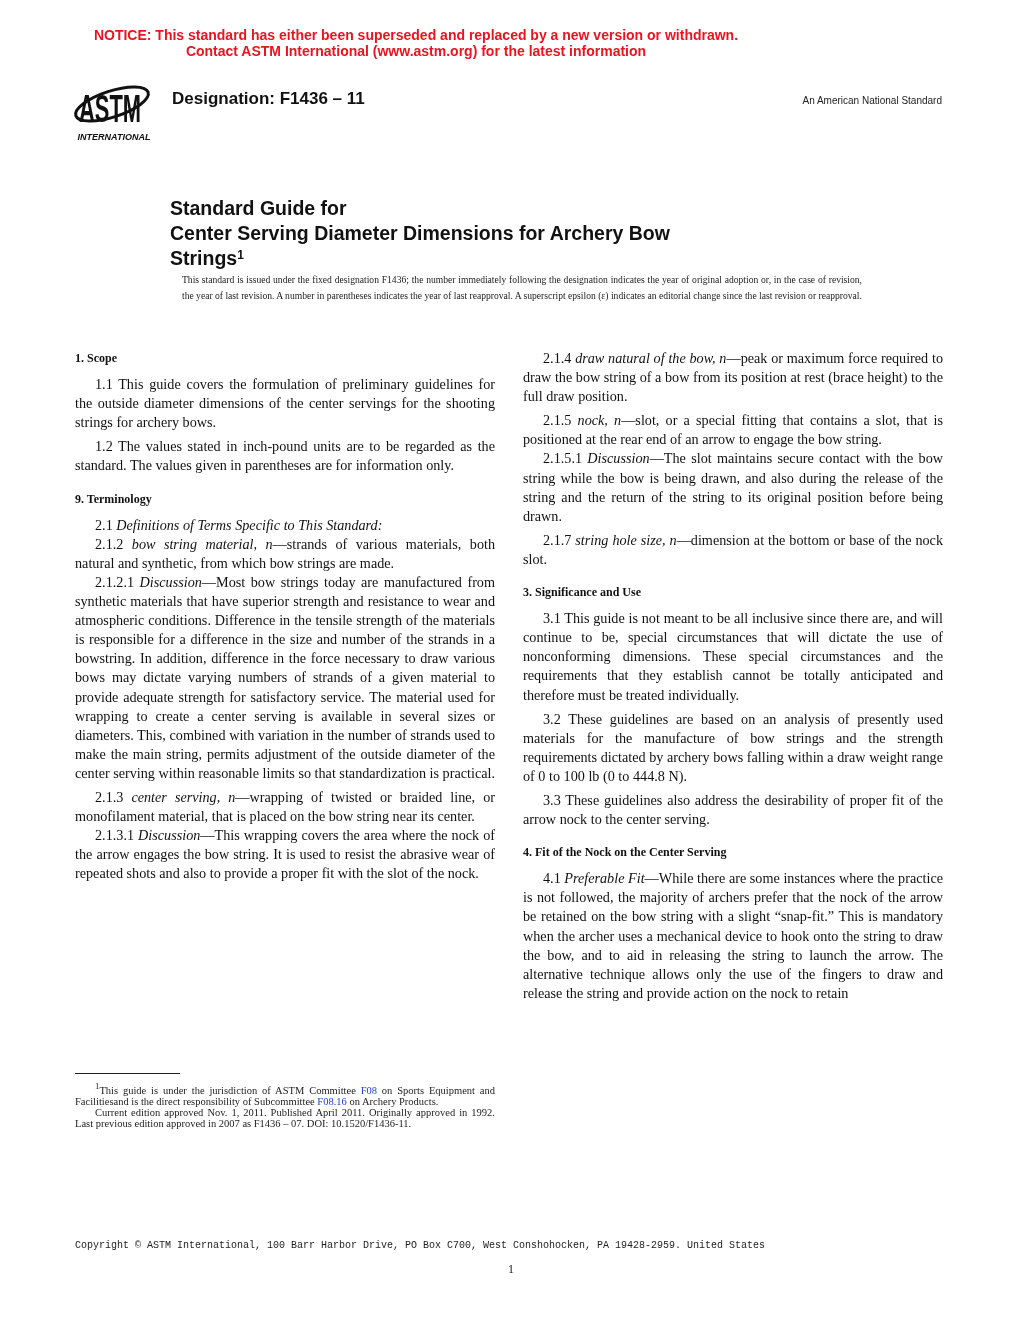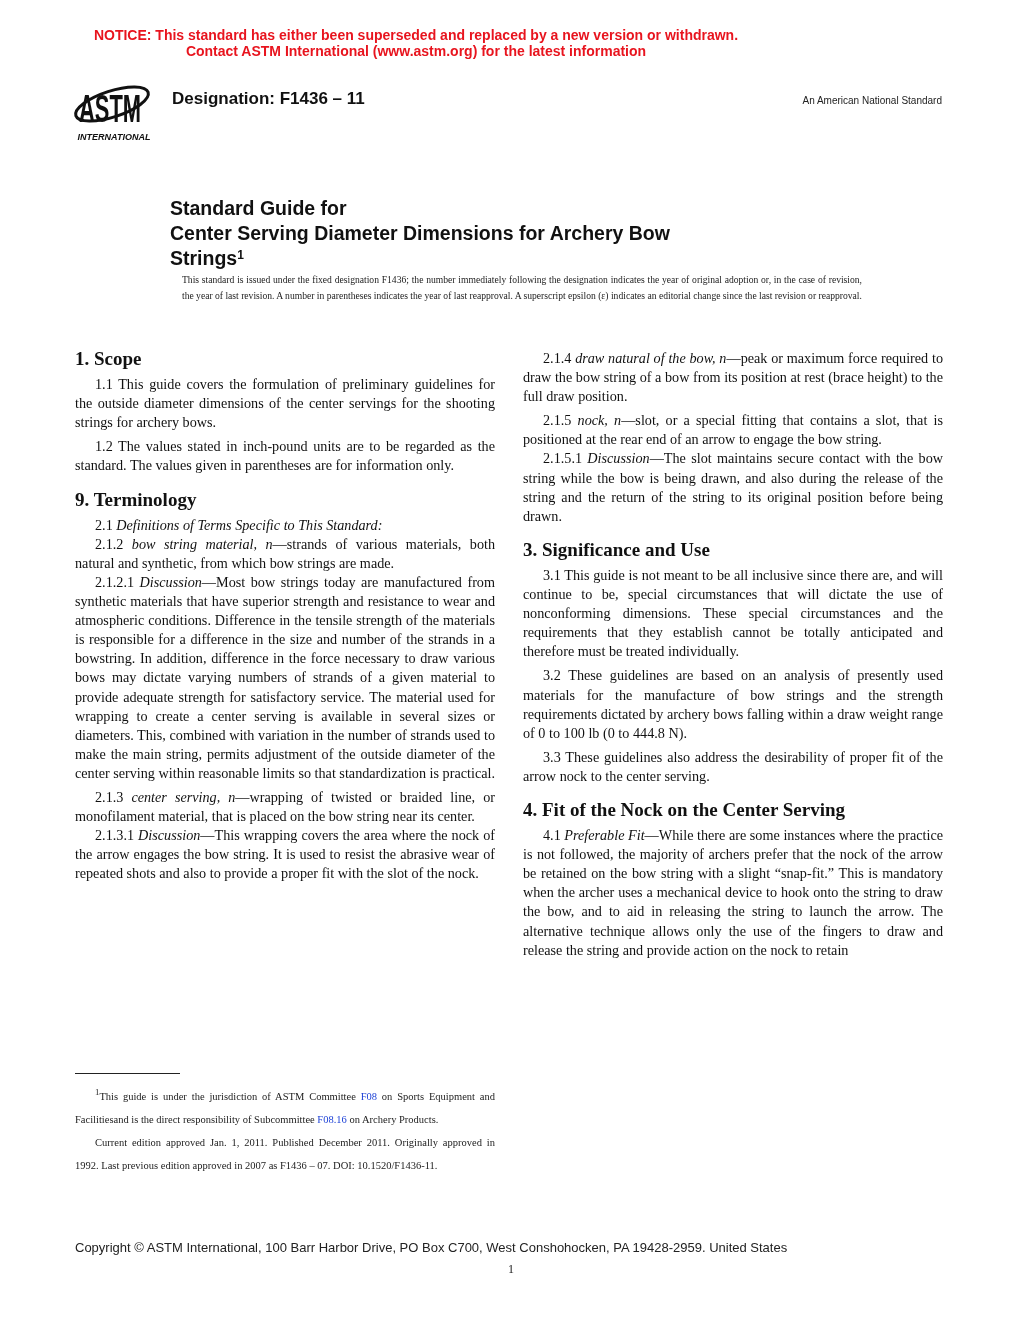--- a/index.html
+++ b/index.html
@@ -14,29 +14,29 @@
       font-size:19.5px; line-height:25px; color:#111;margin-top:24px; }
     .title sup { font-size:12px; vertical-align:top; position:relative; top:-3px; }
     .issued { position:absolute; left:182px; top:272px; width:680px; font-family:"Liberation Serif", serif;
       font-size:9.6px; line-height:15.5px; color:#222; text-align:justify; }
     .col { position:absolute; top:349px; width:420px; font-family:"Liberation Serif", serif; font-size:14.2px;
       line-height:19.1px; color:#111; text-align:justify; }
     .col.left { left:75px; }
     .col.right { left:523px; }
     .col p { margin:0 0 5px 0; text-indent:20px; }
     .col p.tight { margin-bottom:0; }
-    .col h2 { font-size:19px; font-weight:bold; margin:14px 0 7px 0; }
+    .col h2 { font-size:12px; font-weight:bold; margin:14px 0 7px 0; }
     .col h2:first-child { margin-top:0; }
     .col i { font-style:italic; }
     .fn-rule { position:absolute; left:75px; top:1073px; width:105px; border-top:1px solid #222; }
     .footnotes { position:absolute; left:75px; top:1081px; width:420px; font-family:"Liberation Serif", serif;
-      font-size:10.5px; line-height:23px; text-align:justify; color:#222; }
+      font-size:10.5px; line-height:11px; text-align:justify; color:#222; }
     .footnotes p { margin:0; text-indent:20px; }
     .footnotes .link { color:#1a3fd6; }
-    .copyright { position:absolute; left:75px; top:1240px; font-family:Liberation Sans, sans-serif; font-size:13px; color:#222; }
+    .copyright { position:absolute; left:75px; top:1240px; font-family:Liberation Mono, monospace; font-size:10px; color:#222; }
     .pageno { position:absolute; left:508px; top:1262px; font-family:"Liberation Serif", serif; font-size:12px; color:#222; }
   </style>
 </head>
 <body>
 
 <div class="notice">
   <div>NOTICE: This standard has either been superseded and replaced by a new version or withdrawn.</div>
   <div>Contact ASTM International (www.astm.org) for the latest information</div>
 </div>
 
@@ -68,28 +68,29 @@
   <p class="tight"><span>2.1.2 </span><i>bow string material, n</i><span>—strands of various materials, both natural and synthetic, from which bow strings are made.</span></p>
   <p><span>2.1.2.1 </span><i>Discussion</i><span>—Most bow strings today are manufactured from synthetic materials that have superior strength and resistance to wear and atmospheric conditions. Difference in the tensile strength of the materials is responsible for a difference in the size and number of the strands in a bowstring. In addition, difference in the force necessary to draw various bows may dictate varying numbers of strands of a given material to provide adequate strength for satisfactory service. The material used for wrapping to create a center serving is available in several sizes or diameters. This, combined with variation in the number of strands used to make the main string, permits adjustment of the outside diameter of the center serving within reasonable limits so that standardization is practical.</span></p>
   <p class="tight"><span>2.1.3 </span><i>center serving, n</i><span>—wrapping of twisted or braided line, or monofilament material, that is placed on the bow string near its center.</span></p>
   <p><span>2.1.3.1 </span><i>Discussion</i><span>—This wrapping covers the area where the nock of the arrow engages the bow string. It is used to resist the abrasive wear of repeated shots and also to provide a proper fit with the slot of the nock.</span></p>
 </div>
 
 <div class="col right">
   <p><span>2.1.4 </span><i>draw natural of the bow, n</i><span>—peak or maximum force required to draw the bow string of a bow from its position at rest (brace height) to the full draw position.</span></p>
   <p class="tight"><span>2.1.5 </span><i>nock, n</i><span>—slot, or a special fitting that contains a slot, that is positioned at the rear end of an arrow to engage the bow string.</span></p>
   <p><span>2.1.5.1 </span><i>Discussion</i><span>—The slot maintains secure contact with the bow string while the bow is being drawn, and also during the release of the string and the return of the string to its original position before being drawn.</span></p>
+  <p class="tight"><span>2.1.7 </span><i>string hole size, n</i><span>—dimension at the bottom or base of the nock slot.</span></p>
   <h2>3.  Significance and Use</h2>
   <p>3.1  This guide is not meant to be all inclusive since there are, and will continue to be, special circumstances that will dictate the use of nonconforming dimensions. These special circumstances and the requirements that they establish cannot be totally anticipated and therefore must be treated individually.</p>
   <p>3.2  These guidelines are based on an analysis of presently used materials for the manufacture of bow strings and the strength requirements dictated by archery bows falling within a draw weight range of 0 to 100 lb (0 to 444.8 N).</p>
   <p>3.3  These guidelines also address the desirability of proper fit of the arrow nock to the center serving.</p>
   <h2>4.  Fit of the Nock on the Center Serving</h2>
   <p><span>4.1 </span><i>Preferable Fit</i><span>—While there are some instances where the practice is not followed, the majority of archers prefer that the nock of the arrow be retained on the bow string with a slight “snap-fit.” This is mandatory when the archer uses a mechanical device to hook onto the string to draw the bow, and to aid in releasing the string to launch the arrow. The alternative technique allows only the use of the fingers to draw and release the string and provide action on the nock to retain</span></p>
 </div>
 
 <div class="fn-rule"></div>
 <div class="footnotes">
   <p><sup>1</sup><span>This guide is under the jurisdiction of ASTM Committee </span><span class="link">F08</span><span> on Sports Equipment and Facilitiesand is the direct responsibility of Subcommittee </span><span class="link">F08.16</span><span> on Archery Products.</span></p>
-  <p>Current edition approved Jan. 1, 2011. Published December 2011. Originally approved in 1992. Last previous edition approved in 2007 as F1436 – 07. DOI: 10.1520/F1436-11.</p>
+  <p>Current edition approved Nov. 1, 2011. Published April 2011. Originally approved in 1992. Last previous edition approved in 2007 as F1436 – 07. DOI: 10.1520/F1436-11.</p>
 </div>
 
 <div class="copyright">Copyright © ASTM International, 100 Barr Harbor Drive, PO Box C700, West Conshohocken, PA 19428-2959. United States</div>
 <div class="pageno">1</div>
 
 </body></html>

